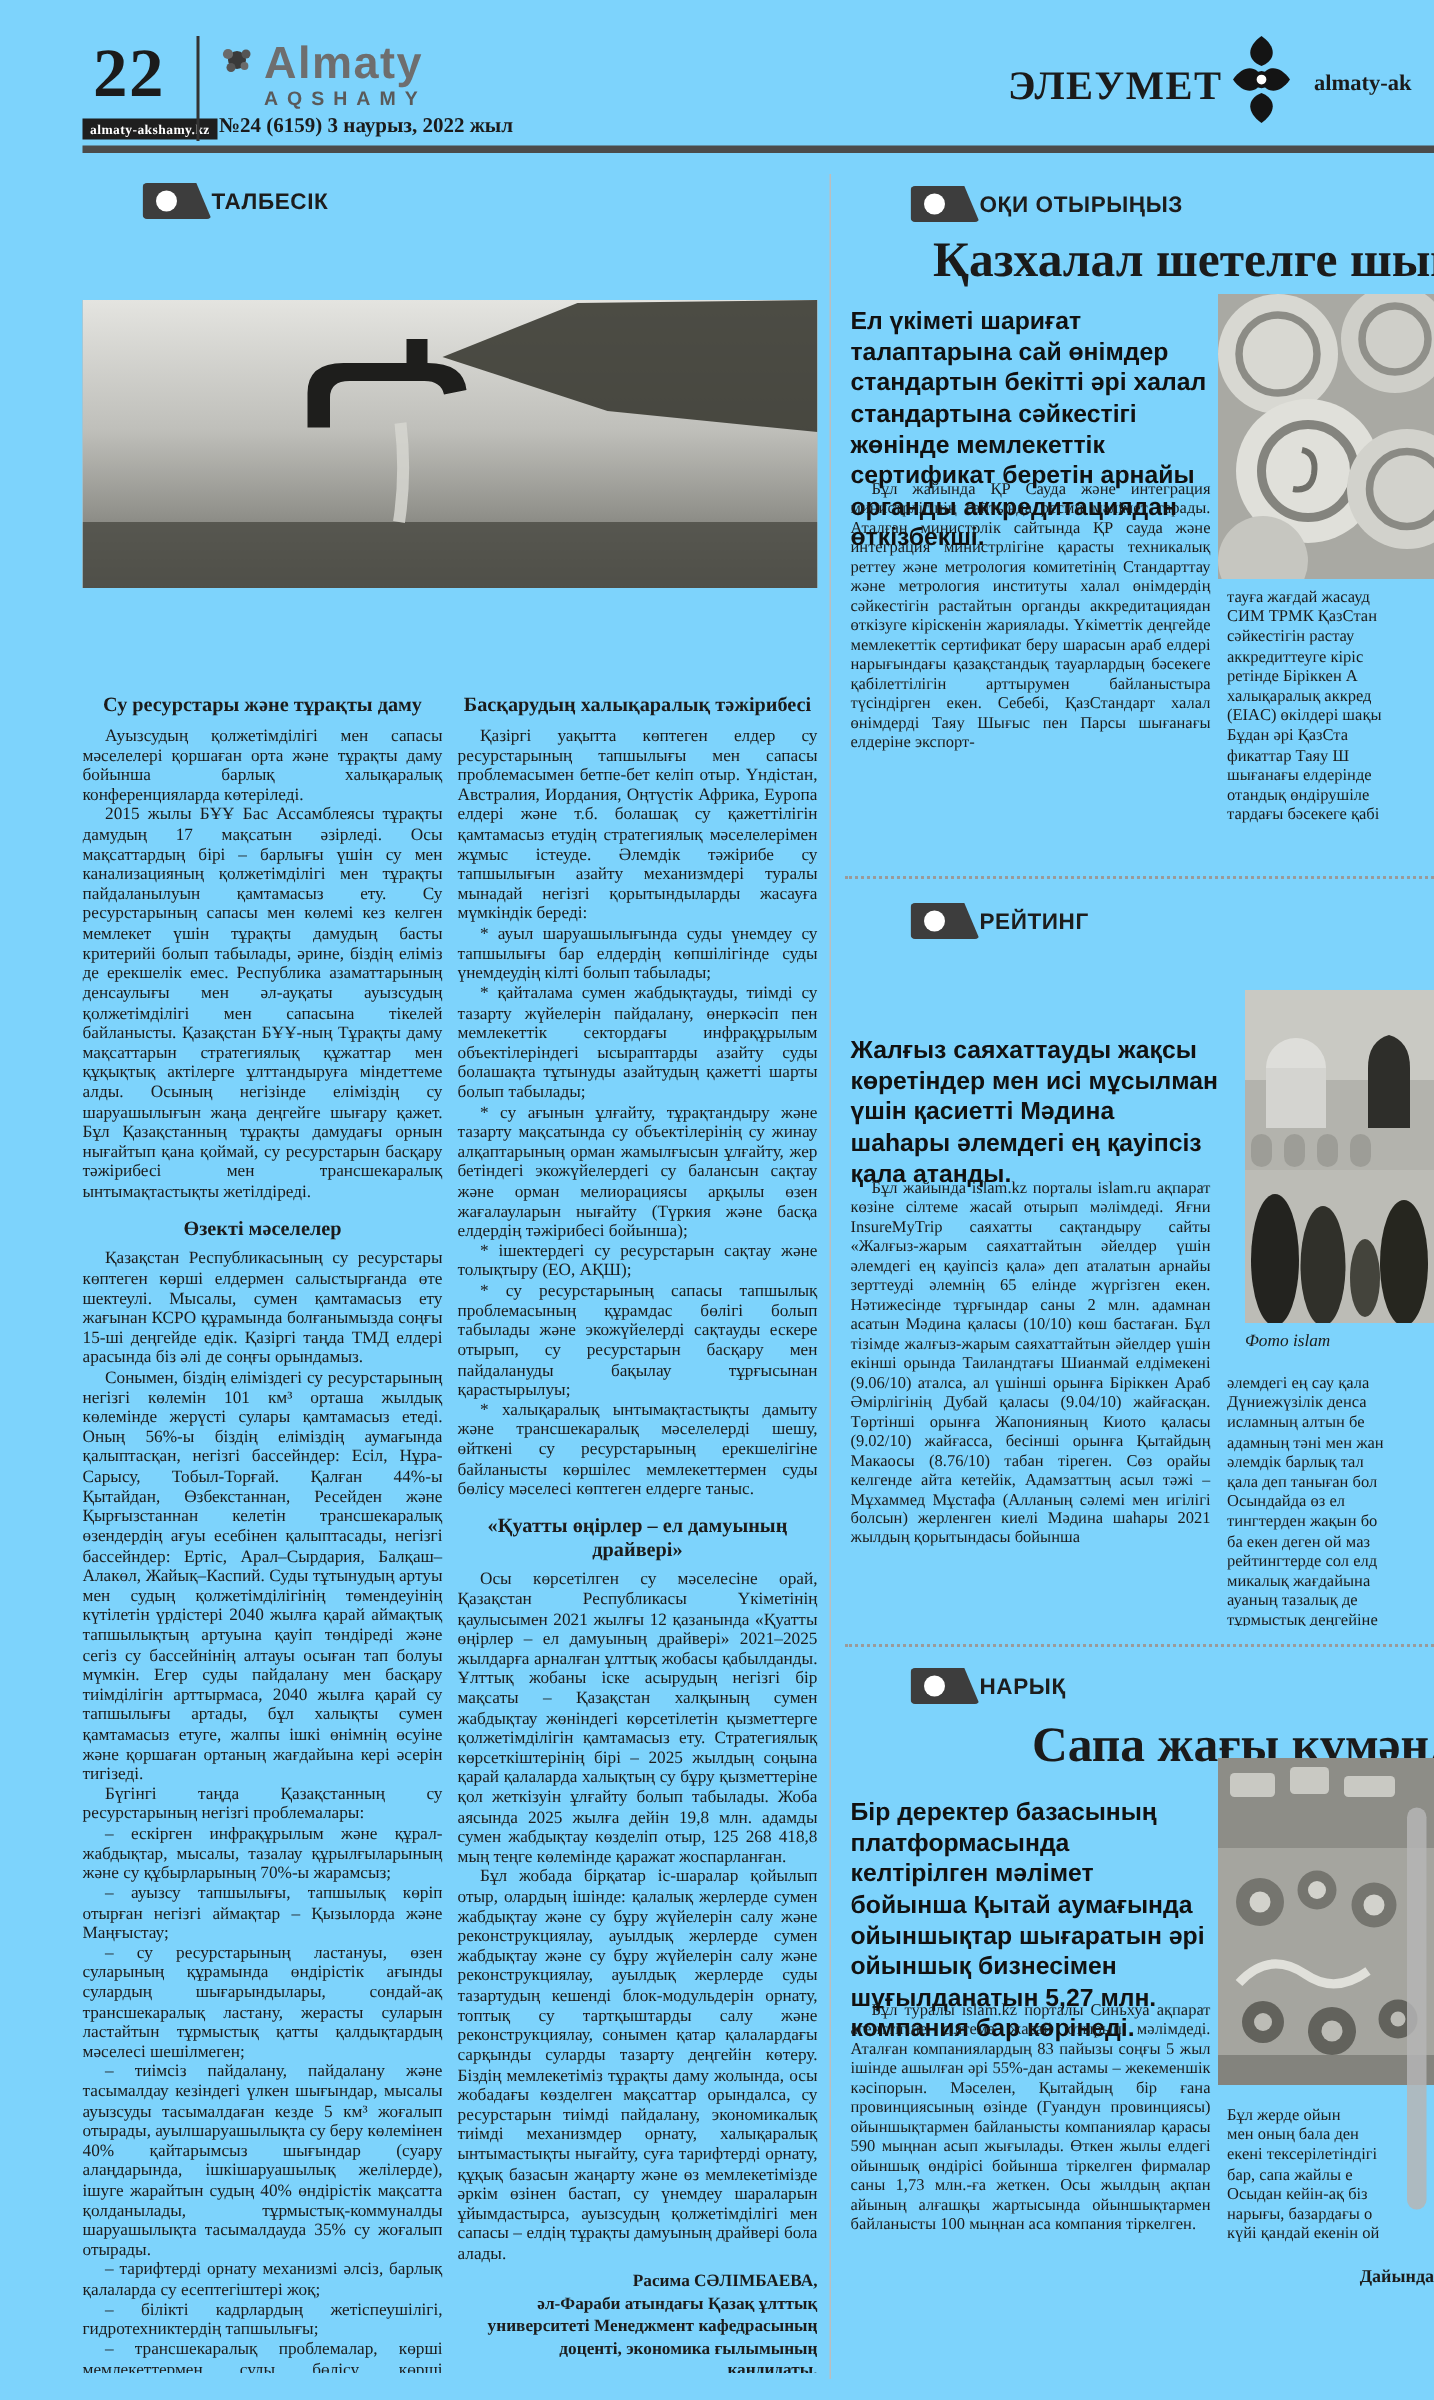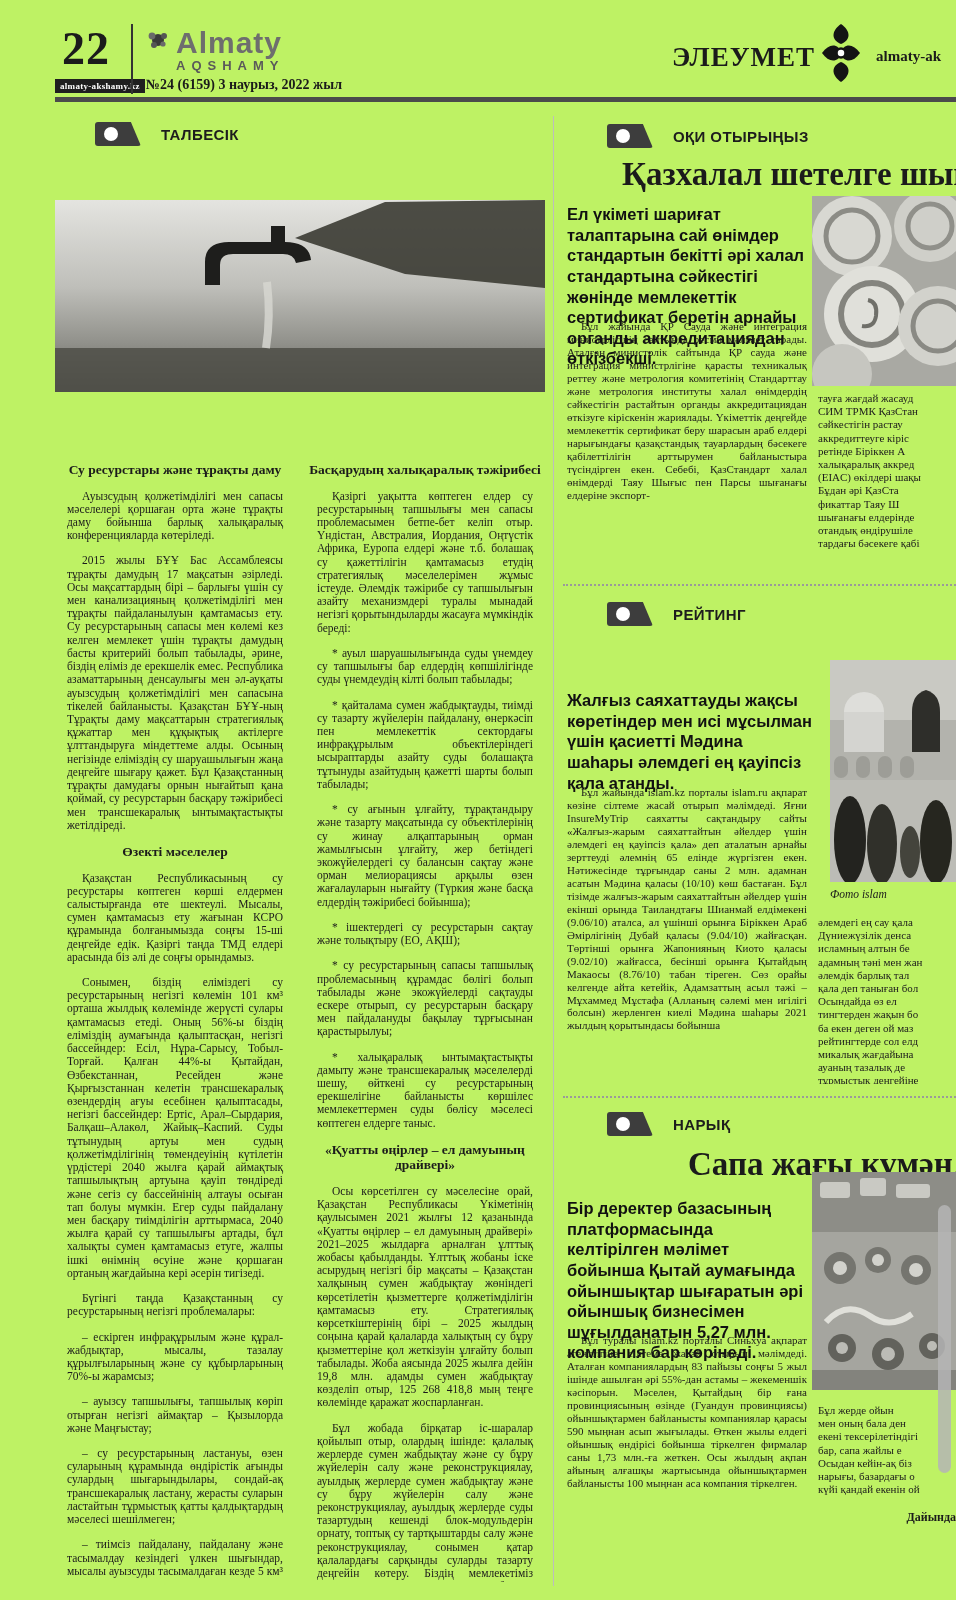--- a/index.html
+++ b/index.html
@@ -1,52 +1,52 @@
 <!DOCTYPE html>
 <html><head>
 <meta charset="utf-8">
 <style>
   html,body{margin:0;padding:0;background:#e8e8e8;}
-  .page{position:relative;width:956px;height:1600px;background:#bef264;overflow:hidden;
+  .page{position:relative;width:956px;height:1600px;background:#7dd3fc;overflow:hidden;
         font-family:"Liberation Serif",serif;color:#1b1b1b;margin:0 auto;}
   .abs{position:absolute;}
 
   
   .page-num{font-size:46px;font-weight:bold;line-height:1;letter-spacing:1px;}
   .site-badge{background:#1f1f1f;color:#fff;font-size:9px;font-weight:bold;
               padding:2px 5px;letter-spacing:.3px;}
   .hdr-vline{width:2px;background:#333;}
   .logo-top{font-family:"Liberation Sans",sans-serif;font-size:30px;font-weight:bold;
             color:#6e6e6e;letter-spacing:1px;line-height:1;}
   .logo-bottom{font-family:"Liberation Sans",sans-serif;font-size:13px;font-weight:bold;
                color:#5a5a5a;letter-spacing:6px;line-height:1;margin-top:1px;}
   .issue-line{font-size:14px;font-weight:bold;}
   .hdr-section{font-size:27px;font-weight:bold;letter-spacing:1px;}
   .hdr-site-right{font-size:15px;font-weight:bold;}
   .top-rule{height:5px;background:#4b4b4b;}
 
   
-  .tag{display:flex;align-items:center;gap:20px;padding-left:40px;}
+  .tag{display:flex;align-items:center;gap:0;padding-left:40px;}
   .tag-icon{width:46px;height:24px;background:#3d3d3d;border-radius:3px;
             clip-path:polygon(0 0,78% 0,100% 100%,0 100%);position:relative;flex:none;}
   .tag-icon::after{content:'';position:absolute;left:9px;top:5px;width:14px;height:14px;
                    background:#fff;border-radius:50%;}
   .tag-label{font-family:"Liberation Sans",sans-serif;font-weight:bold;font-size:15px;
              letter-spacing:.4px;color:#1d1d1d;}
 
   
   .main-headline{font-size:42px;font-weight:bold;letter-spacing:2px;white-space:nowrap;line-height:1;}
   .deck{font-size:22px;font-weight:bold;text-align:center;line-height:1.18;}
   .sec-headline{font-size:33px;font-weight:bold;white-space:nowrap;line-height:1;}
   .lead{font-family:"Liberation Sans",sans-serif;font-weight:bold;font-size:16.5px;
         line-height:1.25;color:#111;}
 
   
   .body-col{font-size:11.5px;line-height:1.15;text-align:justify;overflow:hidden;}
-  .body-col p{margin:12px;text-indent:15px;font-family:Liberation Serif, serif;}
+  .body-col p{margin:0;text-indent:15px;font-family:Liberation Serif, serif;}
   .rbody{font-size:11px;line-height:1.18;text-align:justify;overflow:hidden;}
   .rbody p{margin:0;text-indent:14px;}
   .col-subhead{text-align:center;font-weight:bold;font-size:13.5px;margin:9px 0 7px;text-indent:0;}
   .col-subhead.first{margin-top:0;}
   .byline-line{margin:0;font-weight:bold;text-align:right;font-size:11.5px;line-height:1.3;text-indent:0;}
   .cutcol{font-size:11px;line-height:1.2;overflow:hidden;}
   .cutline{margin:0;white-space:nowrap;overflow:hidden;}
   .cut-byline{font-weight:bold;text-align:right;margin-top:14px;font-size:12px;}
   .photo-caption{font-style:italic;font-size:11.5px;text-align:left;}
 

